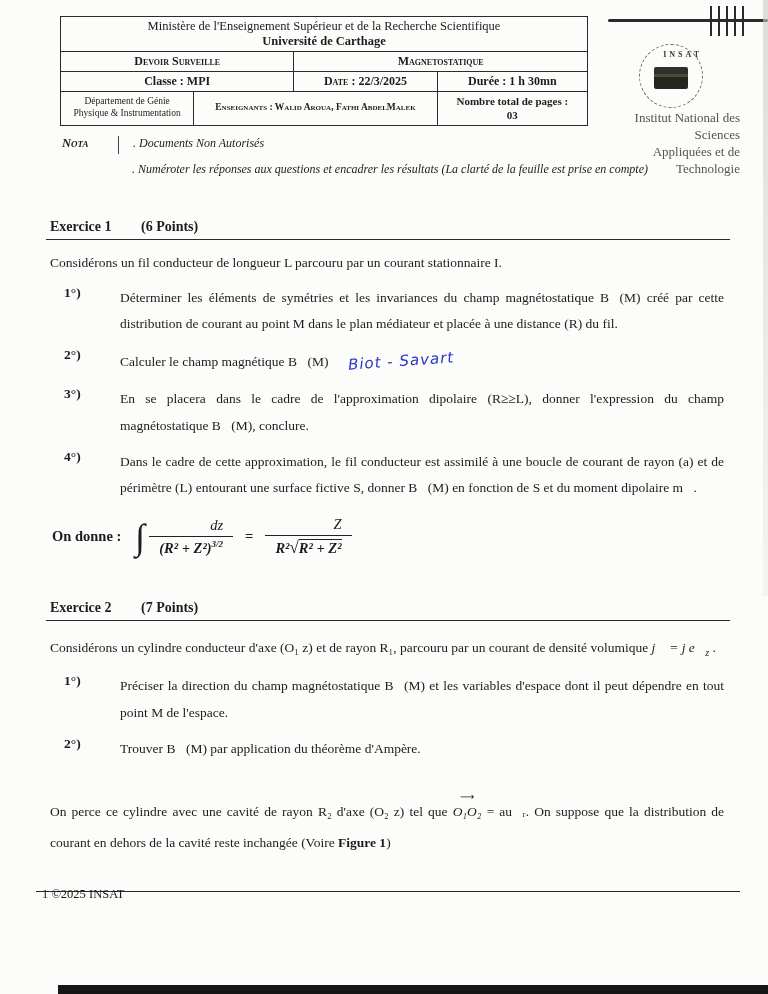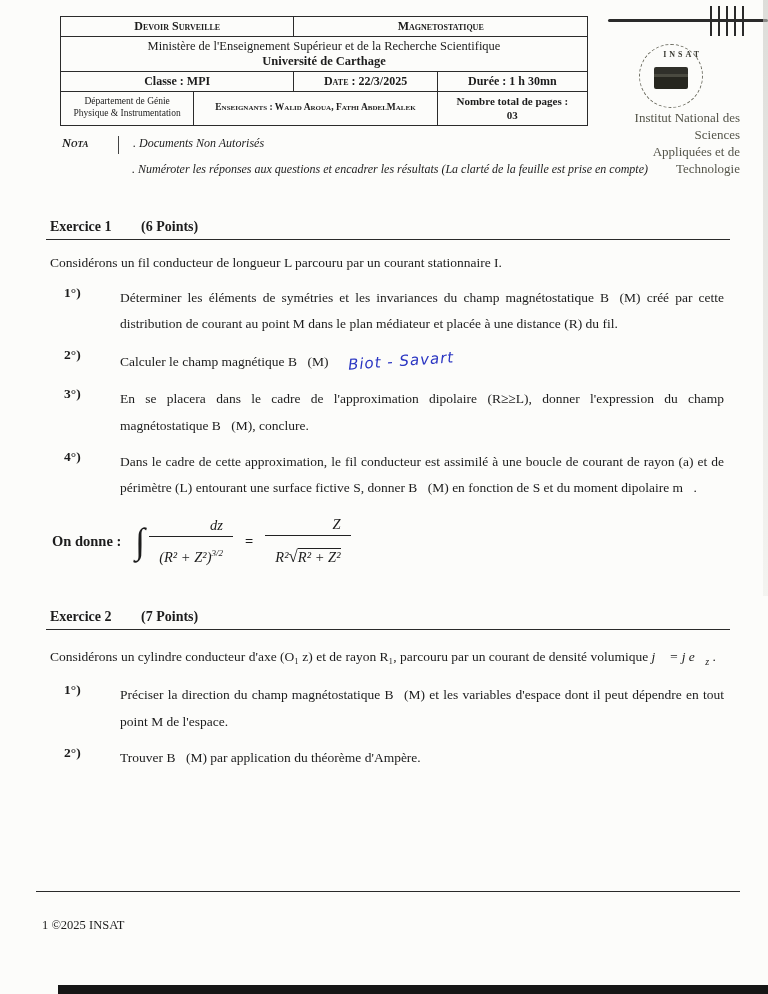--- a/index.html
+++ b/index.html
@@ -52,59 +52,59 @@
   .handwritten { display:inline-block; margin-left:16px; color:#2a35c2;
      font-family:"DejaVu Sans", sans-serif; font-style:italic; font-size:15px;
      transform:rotate(-4deg); letter-spacing:1px; }
 
   
   .given { display:flex; align-items:center; margin:14px 0 0 52px; font-size:14.5px; }
   .given-label { font-weight:bold; margin-right:14px; }
   .integral { font-size:36px; font-weight:300; font-style:italic; margin-right:4px; line-height:1; }
   .frac { display:inline-flex; flex-direction:column; text-align:right; vertical-align:middle; }
   .frac .num { padding:0 10px 2px; }
-  .frac .den { border-top:1.6px solid #222; padding:11px 10px 0; white-space:nowrap; }
+  .frac .den { border-top:1.6px solid #222; padding:2px 10px 0; white-space:nowrap;font-weight:bold; }
   .eq { margin:0 12px; font-weight:bold; }
   .sqrt { font-style:normal; font-size:17px; }
   .sqrt-arg { border-top:1.4px solid #222; }
   sup { font-size:9px; } sub { font-size:10px; }
 
   .cavity { margin-top:34px; line-height:2.3; }
   .vec-over { position:relative; display:inline-block; }
   .vec-over::after { content:"⟶"; position:absolute; left:0; right:0; top:-11px; font-size:10px; text-align:center; font-style:normal; }
 
   
   .footer-rule { position:absolute; left:36px; right:28px; bottom:102px; border-top:1.6px solid #2a2a2a; }
-  .footer-text { position:absolute; left:42px; bottom:61px; font-size:12.5px; }
+  .footer-text { position:absolute; left:42px; bottom:92px; font-size:12.5px; }
   .scan-bar { position:absolute; left:58px; right:0; bottom:0; height:9px; background:#161616; }
   .scan-edge { position:absolute; top:0; right:0; width:5px; height:60%; background:linear-gradient(180deg,#c9c9c4,#eeeeea); opacity:.6; }
 </style>
 </head>
 <body>
 
 <div class="page">
 
   <div class="header-wrap">
     <table class="header-table">
       <colgroup>
           <col style="width:133px">
           <col style="width:100px">
           <col style="width:143px">
           <col style="width:150px">
         </colgroup>
       <tbody>
           <tr>
-        <td colspan="2" class="sc bold">Devoir Surveille</td>
-        <td colspan="2" class="sc bold">Magnetostatique</td>
-      </tr>
-      <tr>
         <td colspan="4">
           <div class="ministry-line">Ministère de l'Enseignement Supérieur et de la Recherche Scientifique</div>
           <div class="university-line">Université de Carthage</div>
         </td>
+      </tr>
+      <tr>
+        <td colspan="2" class="sc bold">Devoir Surveille</td>
+        <td colspan="2" class="sc bold">Magnetostatique</td>
       </tr>
       <tr>
         <td colspan="2" class="bold">Classe : MPI</td>
         <td class="sc bold">Date : 22/3/2025</td>
         <td class="bold">Durée : 1 h 30mn</td>
       </tr>
       <tr>
         <td class="cell-small">
           <div>Département de Génie</div>
           <div>Physique &amp; Instrumentation</div>
@@ -200,19 +200,22 @@
   <div class="q">
     <span class="qnum">1°)</span>
     <span class="qtext">Préciser la direction du champ magnétostatique B⃗(M) et les variables d'espace dont il peut dépendre en tout point M de l'espace.</span>
   </div>
 
   <div class="q">
     <span class="qnum">2°)</span>
     <span class="qtext">Trouver B⃗(M) par application du théorème d'Ampère.</span>
   </div>
 
+  <p class="para cavity">
+    <span>On perce ce cylindre avec une cavité de rayon R₂ d'axe (O₂ z) tel que </span><span class="vec-over math">O₁O₂</span><span> = au⃗ᵣ. On suppose que la distribution de courant en dehors de la cavité reste inchangée (Voire </span><b>Figure 1</b><span>)</span>
+  </p>
 
   <div class="footer-rule"></div>
   <div class="footer-text">1  ©2025 INSAT</div>
   <div class="scan-bar"></div>
   <div class="scan-edge"></div>
 
 </div>
 
 </body></html>

